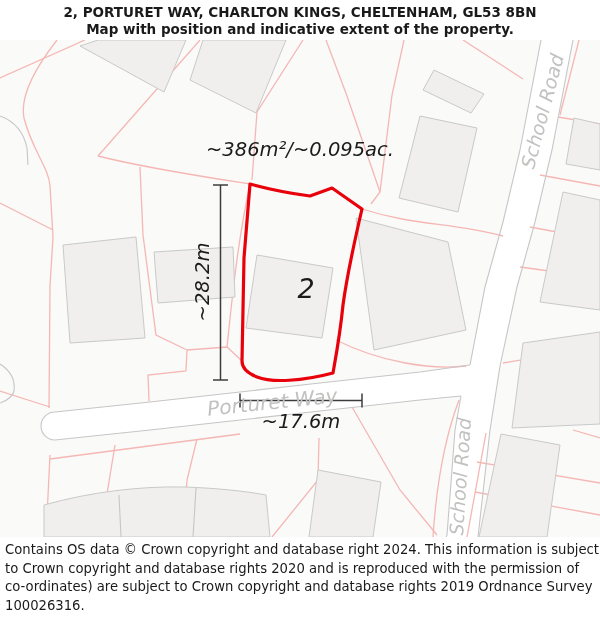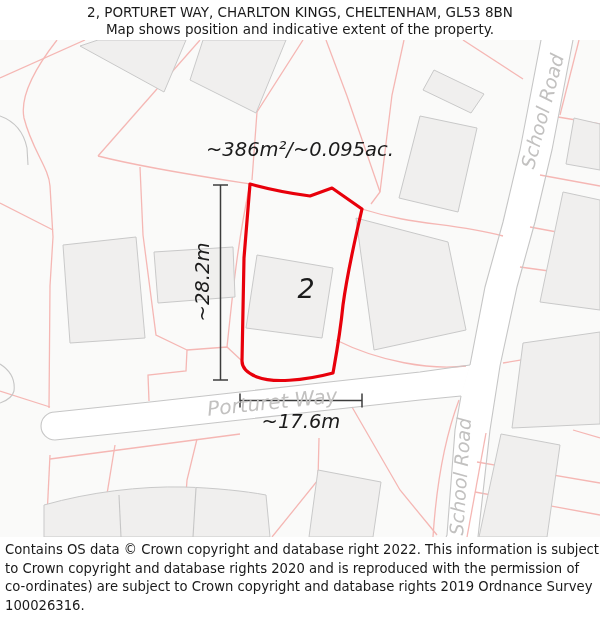--- a/index.html
+++ b/index.html
@@ -1,19 +1,19 @@
 <!DOCTYPE html>
 <html><head>
 <meta charset="utf-8">
 <style>
   html,body{margin:0;padding:0;background:#ffffff;}
   body{width:600px;height:625px;overflow:hidden;position:relative;
        font-family:"DejaVu Sans","Liberation Sans",sans-serif;}
   .header{position:absolute;top:0;left:0;width:600px;height:40px;text-align:center;
-          background:#ffffff;z-index:3;}
+          background:#ffffff;z-index:3;font-weight:bold;}
   .header .l1{padding-top:4px;font-size:13.5px;color:#1a1a1a;line-height:17px;}
   .header .l2{font-size:13.5px;color:#1a1a1a;line-height:17px;}
   .mapwrap{position:absolute;top:40px;left:0;width:600px;height:497px;background:#fafaf9;font-style:italic;}
   .footer{position:absolute;top:537px;left:0;width:600px;height:88px;background:#ffffff;
           padding:4px 6px 0 5px;box-sizing:border-box;z-index:3;}
   .footer div{font-size:13.2px;line-height:18.6px;color:#1a1a1a;white-space:nowrap;}
   svg text{font-family:"DejaVu Sans","Liberation Sans",sans-serif;}
   .pink{stroke:#f5b7b4;stroke-width:1.3;fill:none;}
   .gray{stroke:#c6c6c6;stroke-width:1.1;fill:none;}
   .bld{fill:#f0efee;stroke:#c9c9c9;stroke-width:1;}
@@ -21,21 +21,21 @@
   .red{fill:none;stroke:#e8000b;stroke-width:3.2;stroke-linejoin:round;}
   .dim{stroke:#3c3c3c;stroke-width:1.5;fill:none;}
   .lbl-dark{fill:#1b1b1b;}
   .lbl-road{fill:#c2c1c0;}
 </style>
 </head>
 <body>
 
 <div class="header">
   <div class="l1">2, PORTURET WAY, CHARLTON KINGS, CHELTENHAM, GL53 8BN</div>
-  <div class="l2">Map shows position and indicative extent of the property.</div>
+  <div class="l2">Map with position and indicative extent of the property.</div>
 </div>
 
 <div class="mapwrap">
 <svg width="600" height="497" viewBox="0 40 600 497">
 
   <g>
     <path class="roadfill" d="M 55,412 A 14,14 0 0 0 55,440 L 150,430 240,420 320,411 420,400 461,396 L 470,365 L 420,372 320,383 240,392 150,402 Z"></path>
     <path class="roadfill" d="M 541,40 L 573,40 L 552,150 L 535,222 L 517,287 L 500,366 L 490,430 L 478,537 L 444,537 L 447,535 L 455,430 L 461,396 L 470,365 L 485,287 L 503,222 L 520,150 Z"></path>
   </g>
 
@@ -120,17 +120,17 @@
   <text class="lbl-dark" x="306" y="298" font-size="27" text-anchor="middle">2</text>
   <text class="lbl-dark" transform="translate(209,282) rotate(-90)" font-size="19.5" text-anchor="middle">~28.2m</text>
   <text class="lbl-dark" x="301" y="428" font-size="19.5" text-anchor="middle">~17.6m</text>
   <text class="lbl-road" transform="translate(273,409) rotate(-6)" font-size="20" text-anchor="middle">Porturet Way</text>
   <text class="lbl-road" transform="translate(549,113) rotate(-75)" font-size="19" text-anchor="middle">School Road</text>
   <text class="lbl-road" transform="translate(467,477) rotate(-86)" font-size="19" text-anchor="middle">School Road</text>
 </svg>
 </div>
 
 <div class="footer">
-  <div>Contains OS data © Crown copyright and database right 2022. This information is subject</div>
+  <div>Contains OS data © Crown copyright and database right 2024. This information is subject</div>
   <div>to Crown copyright and database rights 2020 and is reproduced with the permission of</div>
   <div>co-ordinates) are subject to Crown copyright and database rights 2019 Ordnance Survey</div>
   <div>100026316.</div>
 </div>
 
 </body></html>

